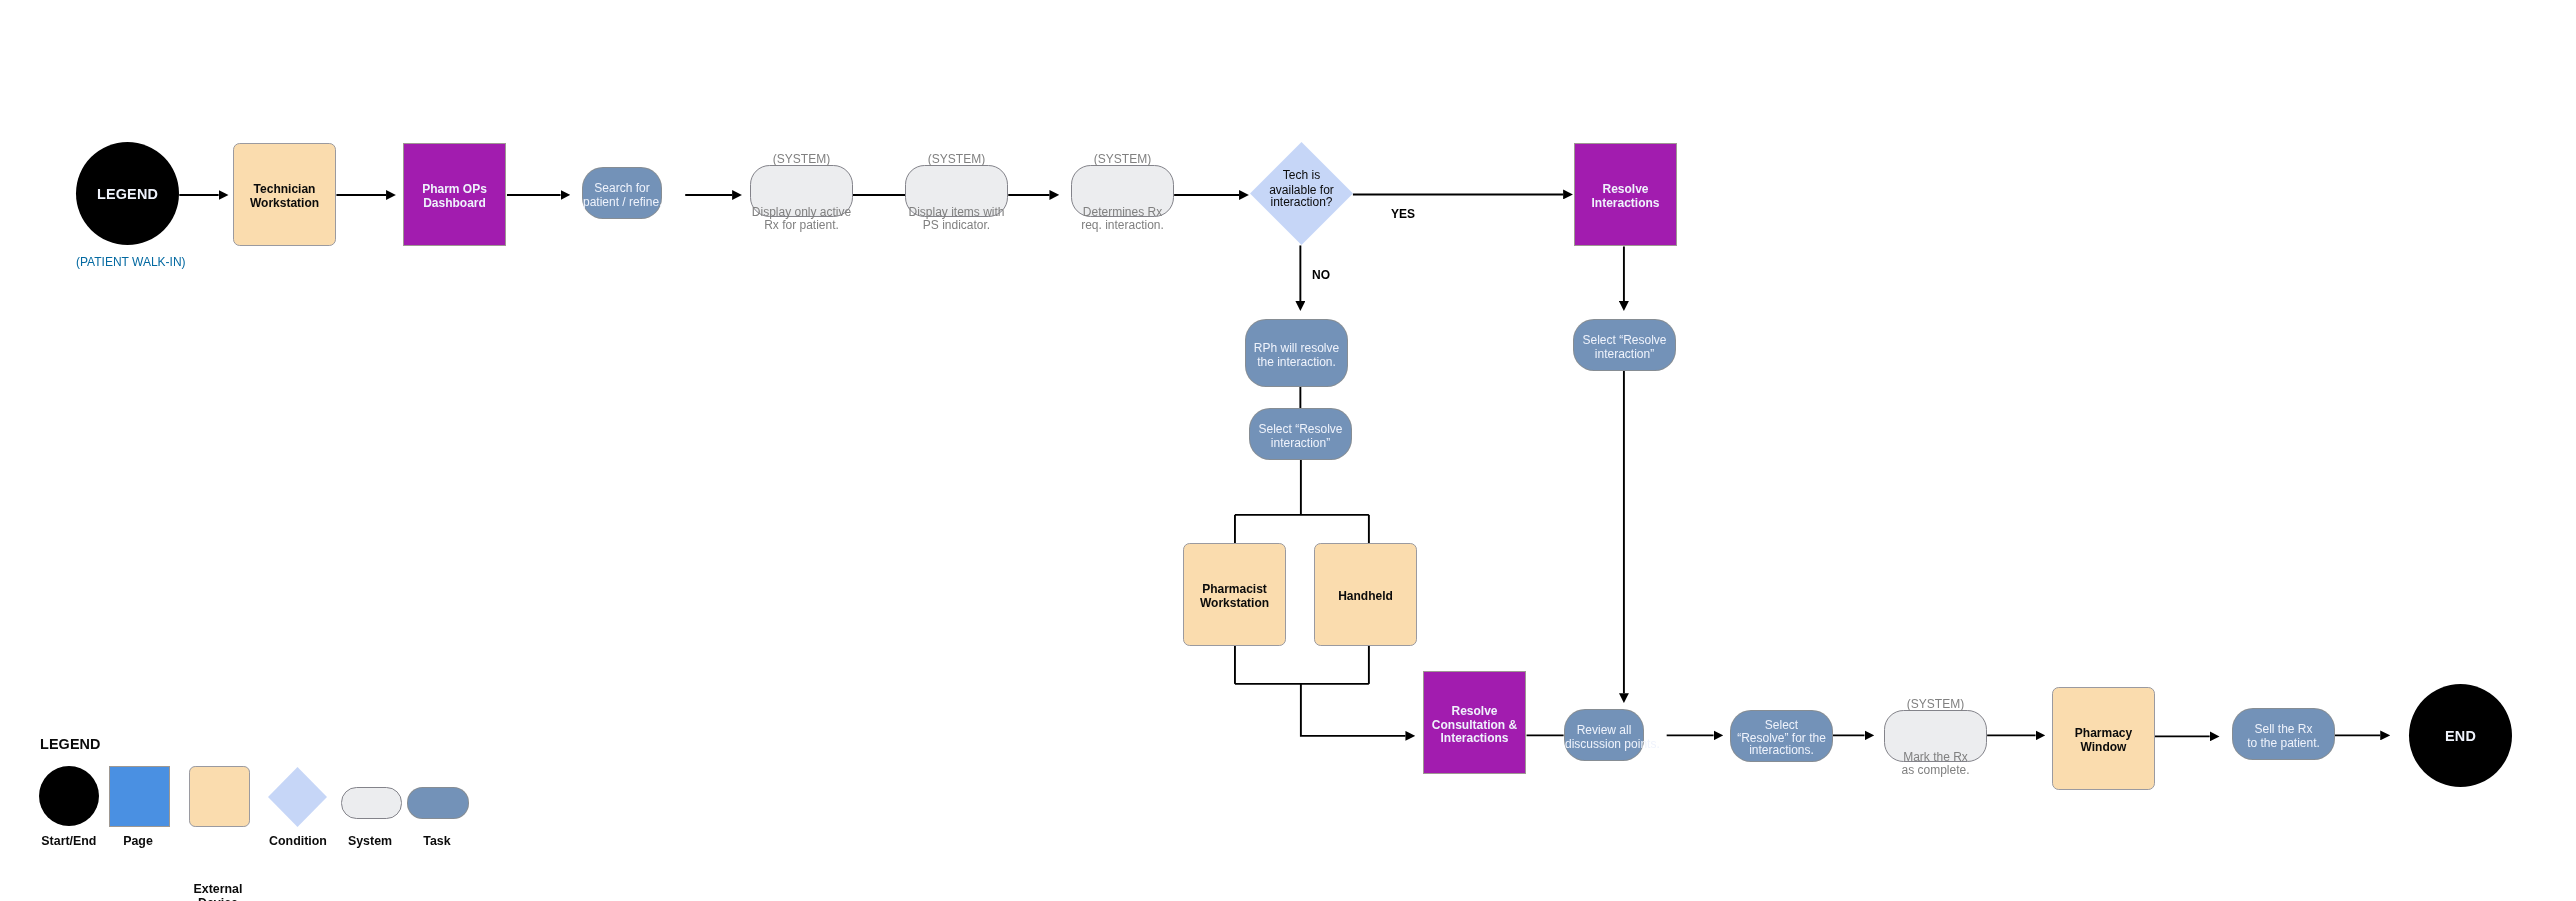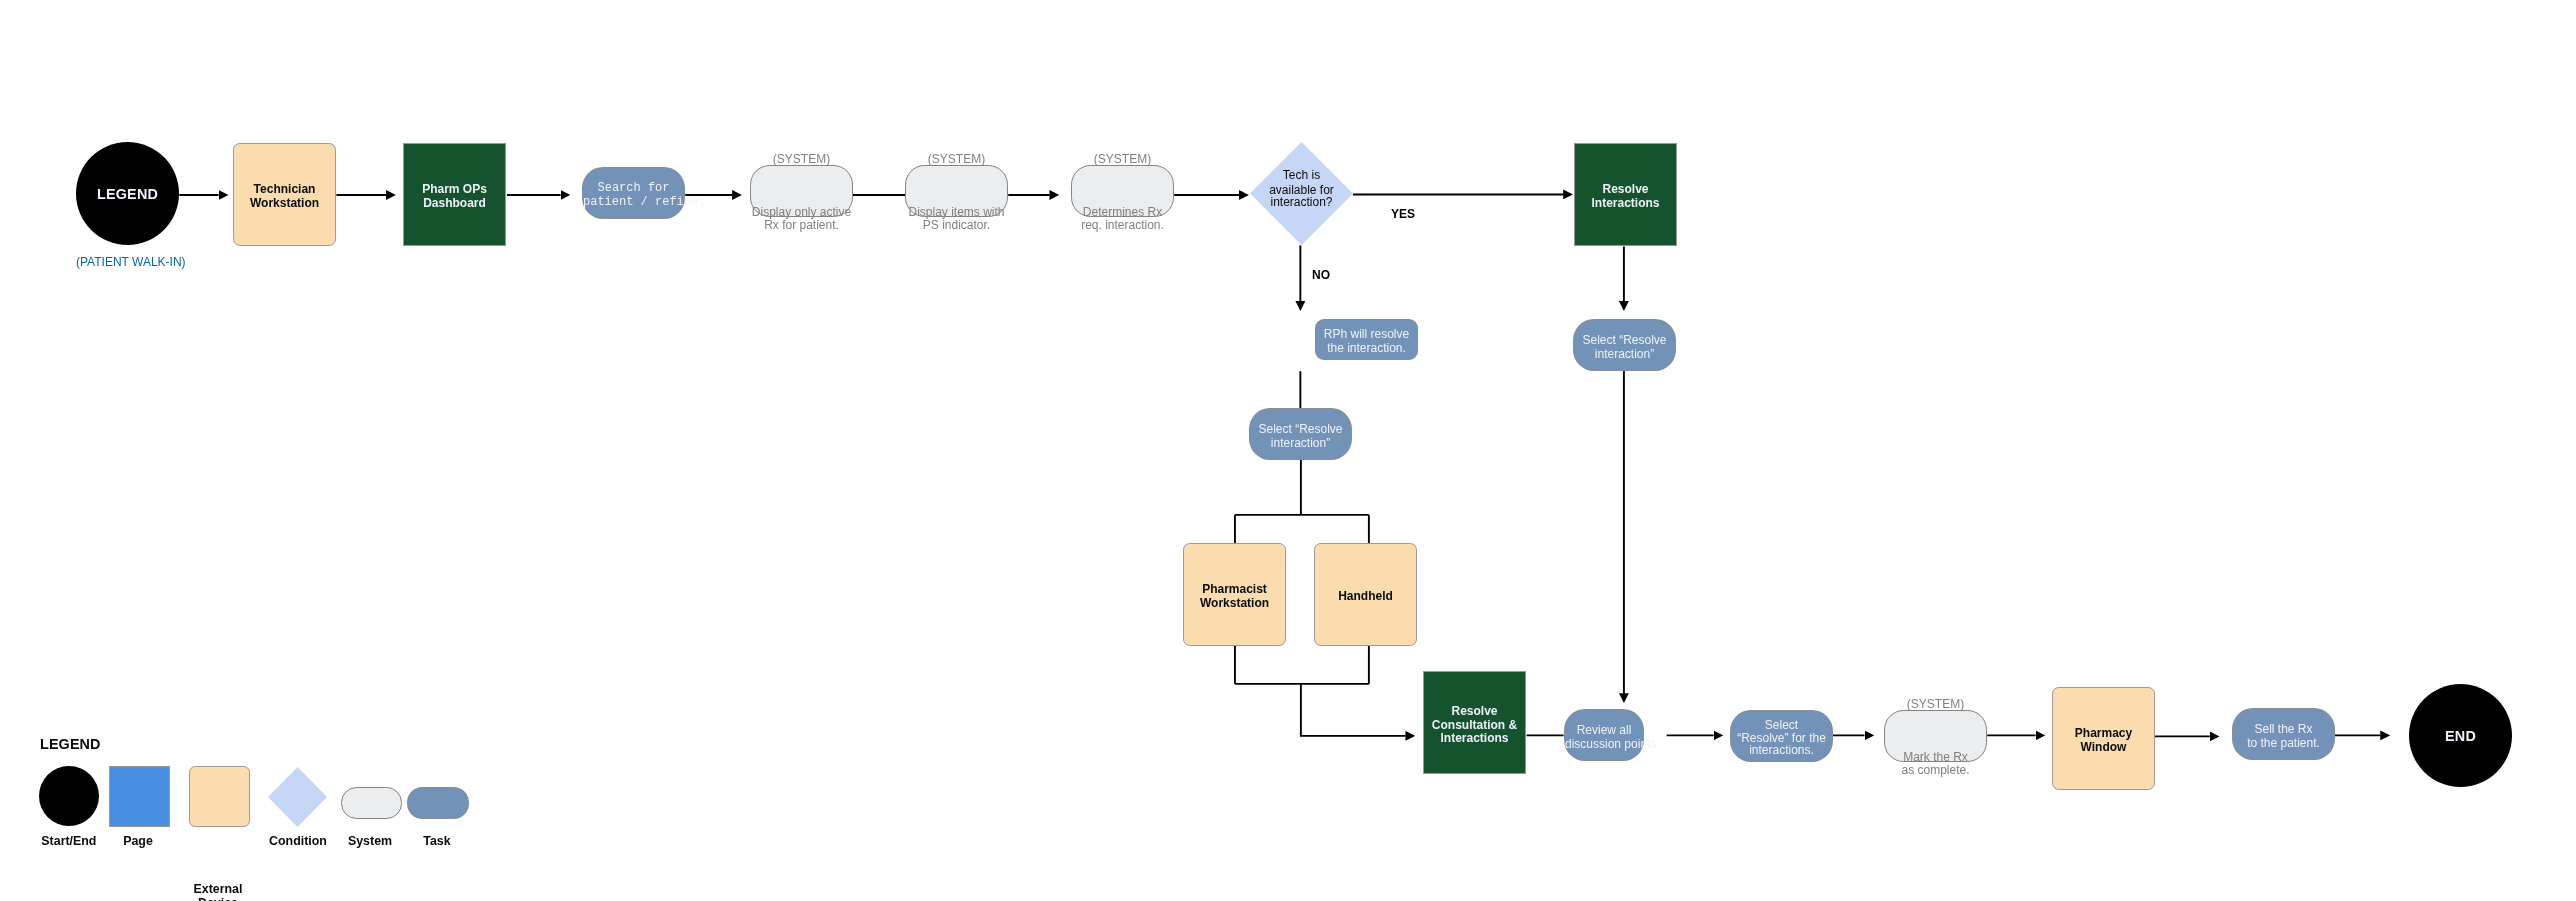--- a/index.html
+++ b/index.html
@@ -13,21 +13,21 @@
         justify-content:center;text-align:center;z-index:5;
         font-size:12px;line-height:14.3px;white-space:pre;}
   .node .lbl{display:block;width:100%;position:relative;top:1.9px;}
   .edges{position:absolute;left:0;top:0;width:2576px;height:902px;z-index:2;
          pointer-events:none;}
 
   
   .n-start-end{border-radius:50%;background:#000;color:#EFF3FC;font-weight:700;
                font-size:14.4px;letter-spacing:0.2px;}
   .n-start-end .lbl{top:0.4px;}
-  .n-page{background:#14532d;border:0.5px solid #9e9892;color:#EFF3FC;font-weight:700;}
+  .n-page{background:#a21caf;border:0.5px solid #9e9892;color:#EFF3FC;font-weight:700;}
   .n-external-device{background:#FADCAE;border:0.5px solid #9a9aa0;border-radius:6.7px;
                      color:#0b0b0b;font-weight:700;}
   .n-condition{background:transparent;color:#0b0b0b;font-weight:400;}
   .n-condition .lbl{top:-4.8px;}
   .n-condition .lbl::first-line{line-height:15.5px;}
   .n-condition .diamond{position:absolute;left:0;top:0;width:100%;height:100%;
         background:#C6D6F7;z-index:-1;
         clip-path:polygon(50% 0%, 100% 50%, 50% 100%, 0% 50%);}
   .n-system{background:#ECEDEF;border:0.5px solid #83838a;border-radius:19.6px;
             color:#808080;font-weight:400;}
@@ -103,21 +103,21 @@
   </div>
   <div class="caption" data-name="caption-start-caption" style="left:76px;top:255px;">(PATIENT WALK-IN)</div>
   <div class="node n-external-device" data-name="node-tech-ws" style="left:233px;top:143px;width:103px;height:103px;line-height:14.2px;">
     <span class="lbl" data-name="node-label">Technician
 Workstation</span>
   </div>
   <div class="node n-page" data-name="node-pharm-ops" style="left:403px;top:143px;width:103px;height:103px;line-height:14.2px;">
     <span class="lbl" data-name="node-label">Pharm OPs
 Dashboard</span>
   </div>
-  <div class="node n-task" data-name="node-search" style="left:582px;top:167px;width:103px;height:52px;line-height:14.2px;font-family:Liberation Mono, monospace;">
+  <div class="node n-task" data-name="node-search" style="left:582px;top:167px;width:80px;height:52px;line-height:14.2px;">
     <span class="lbl" data-name="node-label">Search for
 patient / refine.</span>
   </div>
   <div class="node n-system" data-name="node-sys-active-rx" style="left:750px;top:165px;width:103px;height:52px;line-height:12.7px;">
     <span class="lbl" data-name="node-label"><span class="sysname" data-name="system-tag">(SYSTEM)</span><span class="sysbody" data-name="system-body">Display only active
 Rx for patient.</span></span>
   </div>
   <div class="node n-system" data-name="node-sys-ps" style="left:905px;top:165px;width:103px;height:52px;line-height:12.7px;">
     <span class="lbl" data-name="node-label"><span class="sysname" data-name="system-tag">(SYSTEM)</span><span class="sysbody" data-name="system-body">Display items with
 PS indicator.</span></span>
@@ -129,21 +129,21 @@
   <div class="node n-condition" data-name="node-tech-available" style="left:1250px;top:142px;width:103px;height:103px;line-height:12.7px;">
     <span class="diamond" data-name="diamond-shape"></span>
     <span class="lbl" data-name="node-label">Tech is
 available for
 interaction?</span>
   </div>
   <div class="node n-page" data-name="node-resolve-interactions" style="left:1574px;top:143px;width:103px;height:103px;line-height:14.2px;">
     <span class="lbl" data-name="node-label">Resolve
 Interactions</span>
   </div>
-  <div class="node n-task" data-name="node-rph-resolve" style="left:1315px;top:319px;width:103px;height:41px;line-height:14.2px;border-radius:9px;">
+  <div class="node n-task" data-name="node-rph-resolve" style="left:1245px;top:319px;width:103px;height:68px;line-height:14.2px;">
     <span class="lbl" data-name="node-label">RPh will resolve
 the interaction.</span>
   </div>
   <div class="node n-task" data-name="node-select-resolve-left" style="left:1249px;top:408px;width:103px;height:52px;line-height:14.2px;">
     <span class="lbl" data-name="node-label">Select “Resolve
 interaction”</span>
   </div>
   <div class="node n-task" data-name="node-select-resolve-right" style="left:1573px;top:319px;width:103px;height:52px;line-height:14.2px;">
     <span class="lbl" data-name="node-label">Select “Resolve
 interaction”</span>

